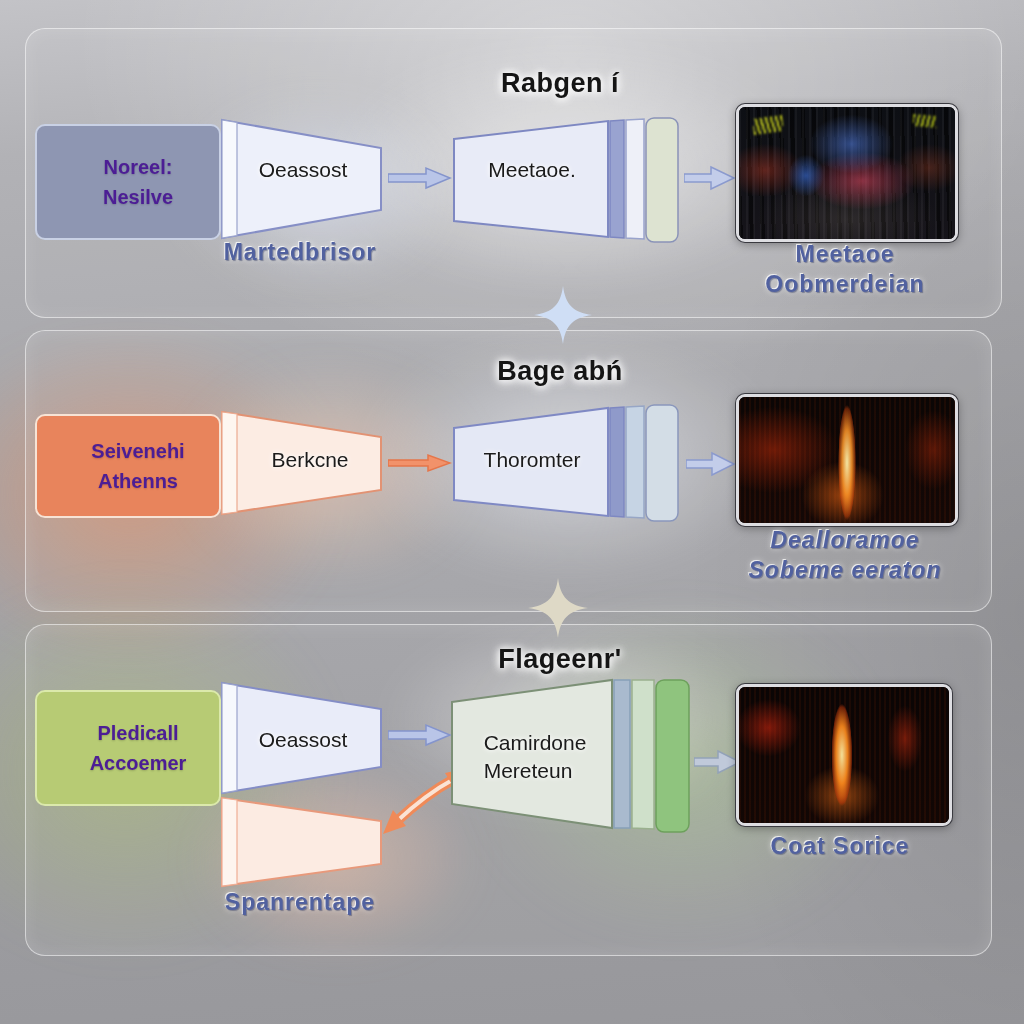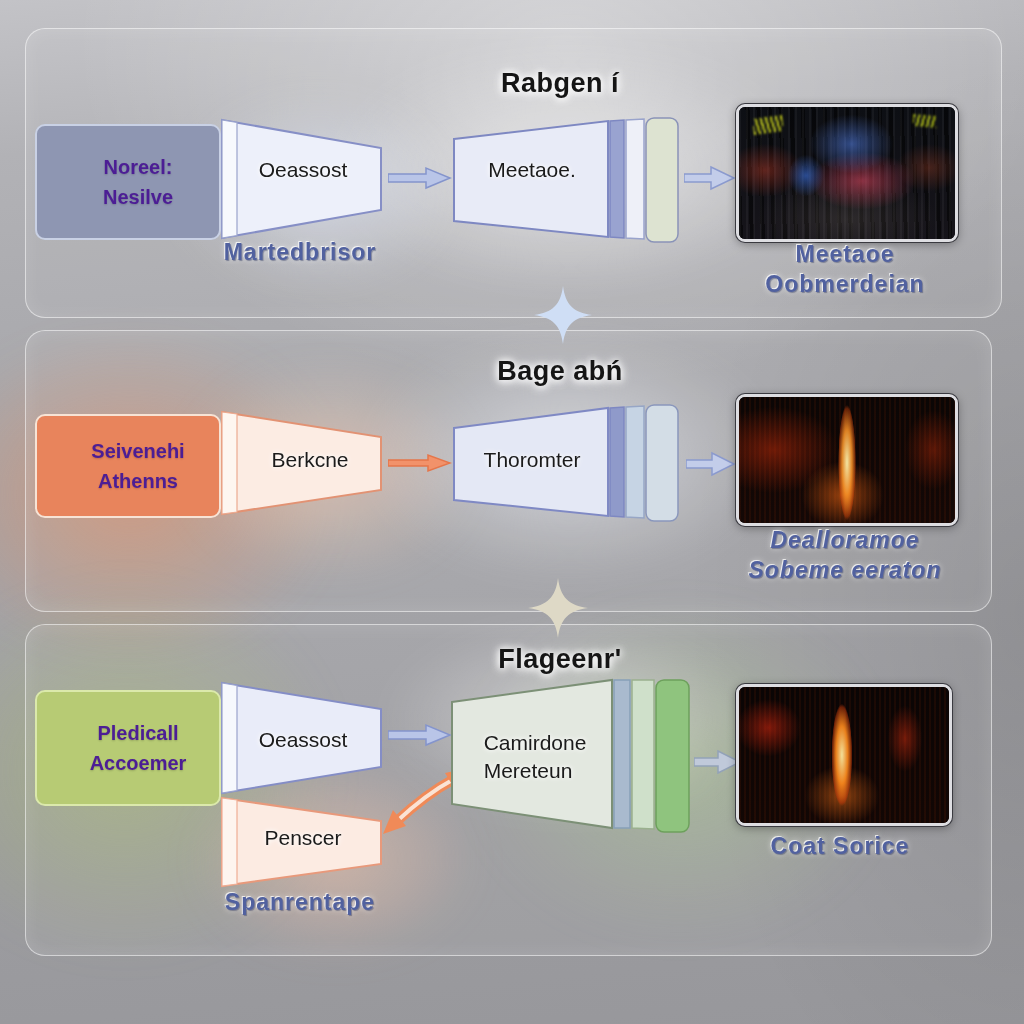--- a/index.html
+++ b/index.html
@@ -189,21 +189,20 @@
   <div class="shape-text" style="left:238px;top:712px;width:130px;height:40px;margin-top:8px;">Oeassost</div>
 
   <svg class="shape" style="left:388px;top:722px;" width="64" height="26" viewBox="0 0 64 26">
     <path d="M0 9 H38 V3 L62 13 L38 23 V17 H0 Z" fill="#b9c5e8" stroke="#8494cc" stroke-width="1.5"></path>
   </svg>
 
   <svg class="shape" style="left:220px;top:796px;" width="165" height="92" viewBox="0 0 165 92">
     <polygon points="2,2 161,25 161,68 2,90" fill="#fcebe2" stroke="#e8997b" stroke-width="2"></polygon>
     <polygon points="2,2 17,4 17,88 2,90" fill="#fef5ef" stroke="#eeae95" stroke-width="1.2"></polygon>
   </svg>
-  <div class="shape-text" style="left:238px;top:818px;width:130px;height:40px;">Penscer</div>
 
   <div class="caption" style="left:195px;top:888px;width:210px;">Spanrentape</div>
 
   <svg class="shape" style="left:380px;top:760px;" width="92" height="82" viewBox="0 0 92 82">
     <path d="M16 62 Q 46 34 74 19" fill="none" stroke="#f08a58" stroke-width="10"></path>
     <path d="M16 62 Q 46 34 74 19" fill="none" stroke="#fbe3d4" stroke-width="4"></path>
     <polygon points="88,8 65,13 76,31" fill="#f08a58"></polygon>
     <polygon points="3,74 26,66 13,50" fill="#f08a58"></polygon>
   </svg>
 

